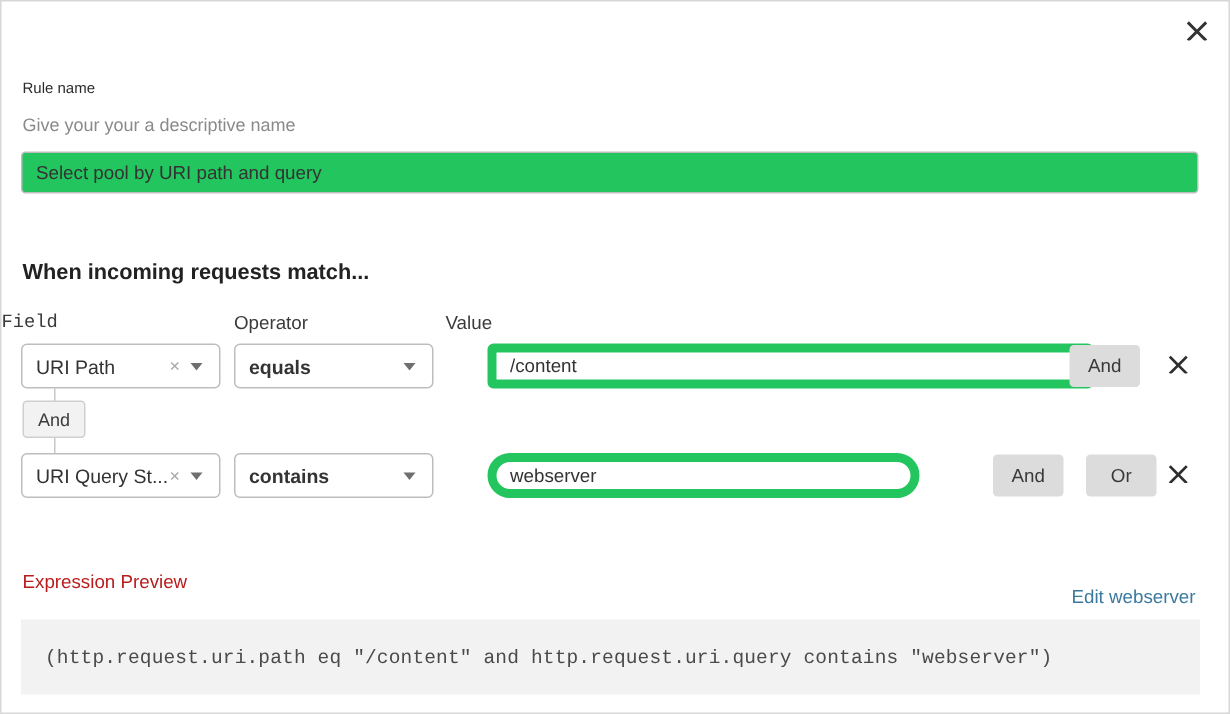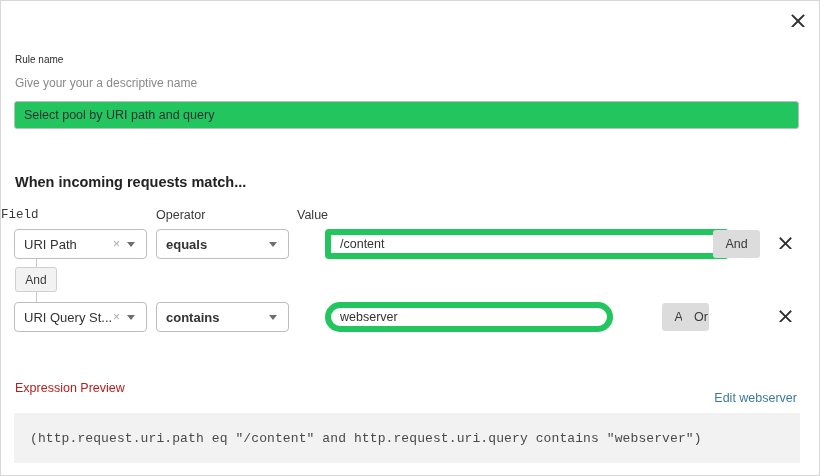--- a/index.html
+++ b/index.html
@@ -155,21 +155,21 @@
     border: none;
     border-radius: 3px;
     font-family: "Liberation Sans", sans-serif;
     font-size: 12.5px;
     color: #3a3a3a;
     cursor: pointer;
     padding: 0 12px;
   }
   .lb-and1 { left: 712px; width: 47px; }
   .lb-and2 { left: 661px; width: 47px; }
-  .lb-or2  { left: 681px; width: 25px; }
+  .lb-or2  { left: 723px; width: 47px; }
 
   .del-btn {
     position: absolute;
     top: 0px;
     width: 24px; height: 30px;
     background: transparent;
     border: none;
     display: flex; align-items: center; justify-content: center;
     cursor: pointer;
     padding: 0;

